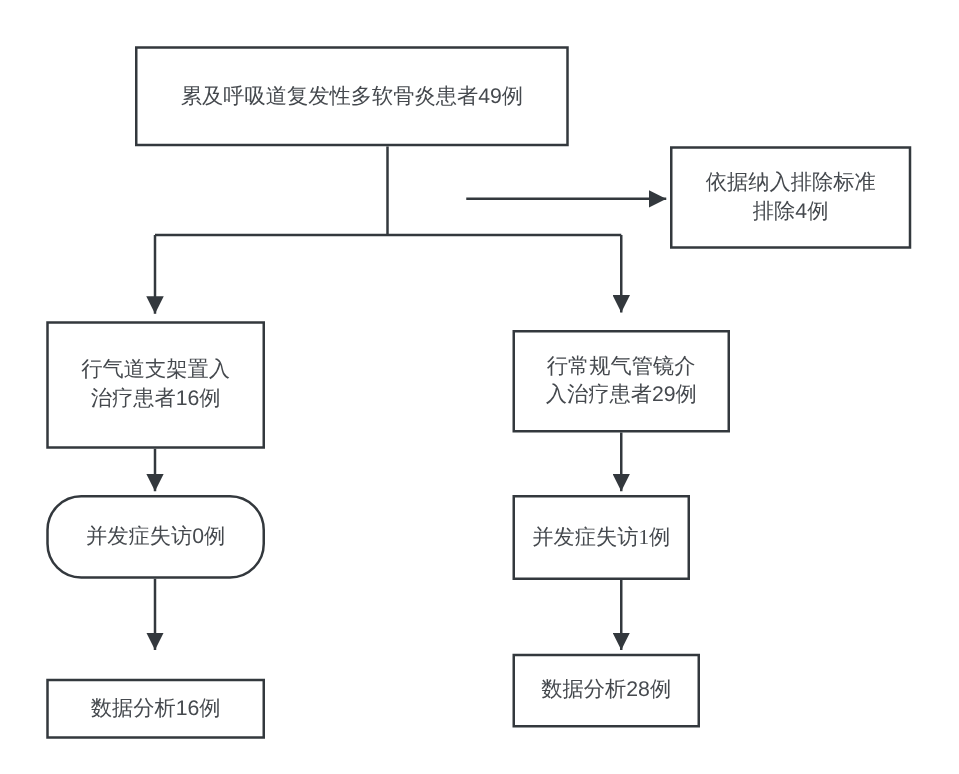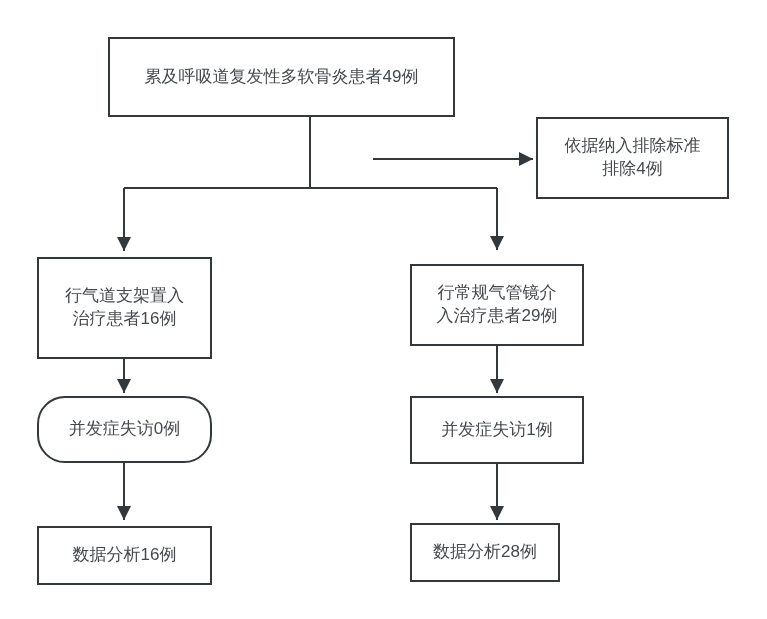--- a/index.html
+++ b/index.html
@@ -67,19 +67,19 @@
 排除4例</div>
 
   <div class="node" style="left:37px;top:257px;width:175px;height:102px;">行气道支架置入
 治疗患者16例</div>
 
   <div class="node" style="left:410px;top:253px;width:174px;height:82px;margin-top:11px;">行常规气管镜介
 入治疗患者29例</div>
 
   <div class="node" style="left:37px;top:396px;width:175px;height:67px;border-radius:28px;">并发症失访0例</div>
 
-  <div class="node" style="left:410px;top:396px;width:174px;height:68px;">并发症失访1例</div>
+  <div class="node" style="left:410px;top:396px;width:142px;height:68px;font-family:Liberation Serif, serif;">并发症失访1例</div>
 
-  <div class="node" style="left:37px;top:526px;width:175px;height:59px;">数据分析16例</div>
+  <div class="node" style="left:37px;top:543px;width:175px;height:48px;">数据分析16例</div>
 
   <div class="node" style="left:410px;top:523px;width:150px;height:59px;">数据分析28例</div>
 
 </div>
 
 </body></html>

